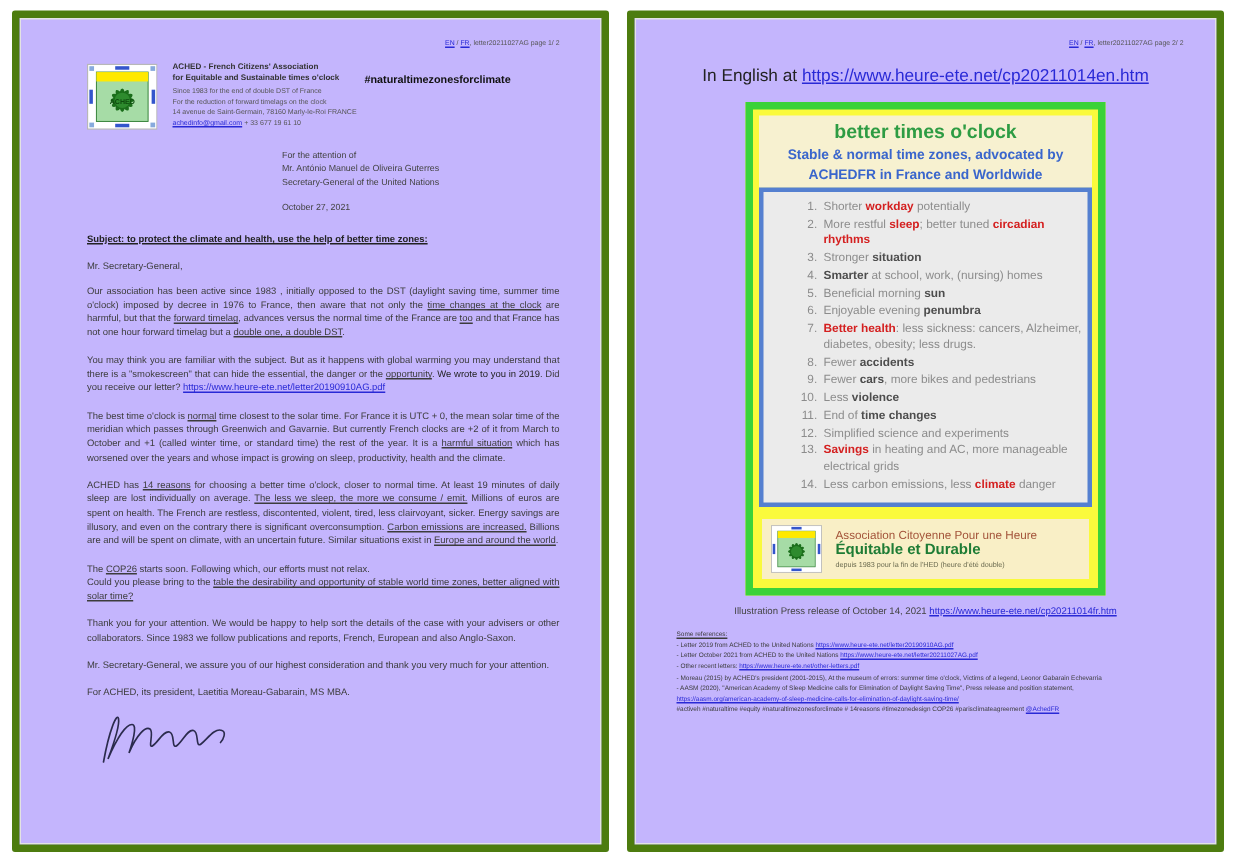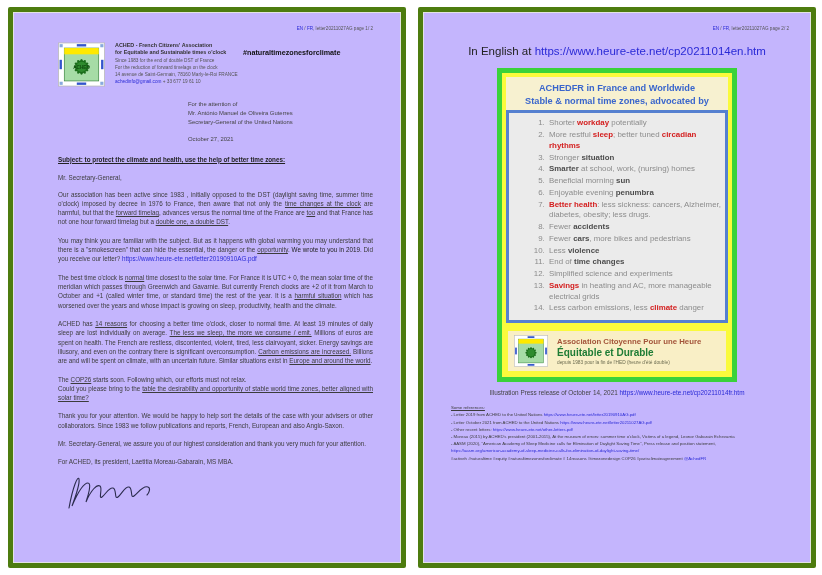--- a/index.html
+++ b/index.html
@@ -8,21 +8,21 @@
   .page{position:absolute;top:7px;width:388px;height:551px;background:#c4b5fd;
     border:5px solid #4d7c0f;border-radius:2px;box-shadow:inset 0 0 0 1px #e3e3e3;}
   .page1{left:8px;}
   .page2{left:418px;}
   .pad1{position:relative;padding:14px 28px 0 45px;height:100%;box-sizing:border-box;}
   .pad2{position:relative;padding:14px 22px 0 22px;height:100%;box-sizing:border-box;}
   .hdr-right{text-align:right;font-size:4.6px;color:#555;line-height:1.3;}
   
   .s-u{text-decoration:underline;}
   .s-b{font-weight:normal;color:#222;}
-  .s-link{color:#2929d6;cursor:pointer;}
+  .s-link{color:#2929d6;text-decoration:underline;cursor:pointer;}
   .s-red{color:#d42020;font-weight:bold;}
   .s-dk{color:#4d4d4d;font-weight:bold;}
   
   .letterhead{position:relative;margin-top:10px;display:flex;gap:10px;}
   .org{font-size:4.7px;line-height:1.5;color:#555;}
   .org .nm{font-size:5.4px;font-weight:bold;color:#333;line-height:1.35;}
   .hashtag{position:absolute;left:185px;top:6px;font-size:7.2px;font-weight:bold;color:#111;}
   .attn{margin-left:130px;margin-top:13px;font-size:5.9px;line-height:1.5;color:#444;}
   .date{margin-left:130px;margin-top:9px;font-size:5.9px;color:#444;}
   .subject{margin-top:14px;font-size:6.3px;font-weight:bold;text-decoration:underline;color:#222;}
@@ -33,21 +33,21 @@
   .intro{margin-top:13px;text-align:center;font-size:11.5px;color:#111;}
   .intro .s-b{font-size:11.5px;}
   .poster{width:222px;margin:11px auto 0 auto;border:5px solid #3ad23a;background:#fafa3c;padding:4px;}
   .ptitle{background:#f7f1d0;text-align:center;padding:4px 2px 3px 2px;}
   .ptitle .t{color:#2e9c43;font-weight:bold;font-size:13px;line-height:1.12;}
   .ptitle .st{color:#3a66cc;font-weight:bold;font-size:9.2px;line-height:1.22;margin-top:2px;}
   .plist{border:3px solid #5580d0;background:#ebebeb;margin-top:0;padding:5px 4px 5px 16px;}
   .plist ol{margin:0;padding-left:22px;font-size:7.9px;line-height:1.36;color:#8c8c8c;}
   .plist li{margin:0 0 1px 0;padding-left:2px;}
   .passoc{background:#f9efc6;margin:8px 2px 2px 2px;padding:4px 6px;display:flex;gap:9px;align-items:center;}
-  .assoc-txt .a1{color:#a3543a;font-weight:bold;font-size:7.8px;line-height:1.25;}
+  .assoc-txt .a1{color:#a3543a;font-weight:normal;font-size:7.8px;line-height:1.25;}
   .assoc-txt .a2{color:#1e7c35;font-weight:bold;font-size:10px;line-height:1.25;}
   .assoc-txt .a3{color:#6b6b50;font-size:4.8px;margin-top:1px;}
   .caption{margin-top:7px;text-align:center;font-size:6.4px;color:#444;}
   .refs{margin-top:9px;padding-left:6px;}
   .refs .ref-line{margin:0 0 1px 0;font-size:4.3px;line-height:1.45;color:#3c3c3c;text-align:left;}
 </style>
 </head>
 <body>
 
 <div class="canvas">
@@ -121,22 +121,23 @@
   </div>
 
   <div class="page page2">
     <div class="pad2">
       <div class="hdr-right"><a class="s-link">EN</a><span> / </span><a class="s-link">FR</a><span>, letter20211027AG page 2/ 2</span></div>
 
       <div class="intro"><span class="s-b">In English at </span><a class="s-link">https://www.heure-ete.net/cp20211014en.htm</a></div>
 
       <div class="poster">
         <div class="ptitle">
+          <div class="t">better times o'clock</div>
+          <div class="st">Stable &amp; normal time zones, advocated by</div>
           <div class="st">ACHEDFR  in France and Worldwide</div>
-          <div class="st">Stable &amp; normal time zones, advocated by</div>
         </div>
         <div class="plist">
           <ol>
               <li><span>Shorter </span><span class="s-red">workday</span><span> potentially</span></li>
               <li><span>More restful </span><span class="s-red">sleep</span><span>; better tuned </span><span class="s-red">circadian rhythms</span></li>
               <li><span>Stronger </span><span class="s-dk">situation</span></li>
               <li><span class="s-dk">Smarter</span><span> at school, work, (nursing) homes</span></li>
               <li><span>Beneficial morning </span><span class="s-dk">sun</span></li>
               <li><span>Enjoyable evening </span><span class="s-dk">penumbra</span></li>
               <li><span class="s-red">Better health</span><span>: less sickness: cancers, Alzheimer, diabetes, obesity; less drugs.</span></li>

